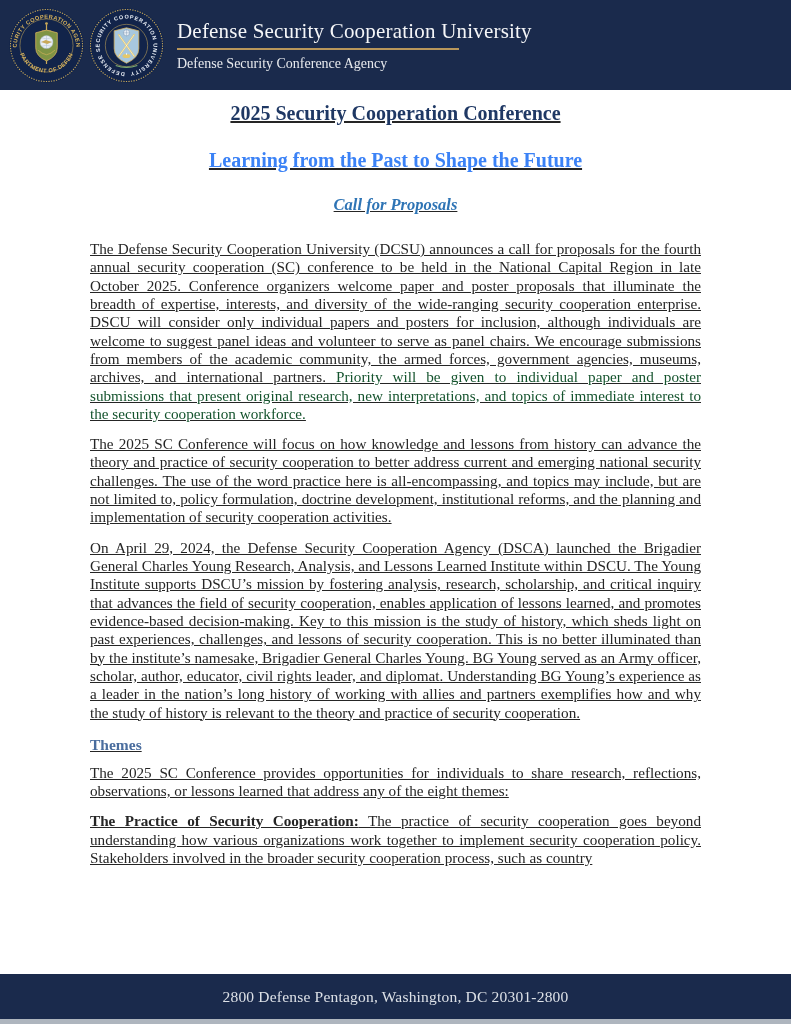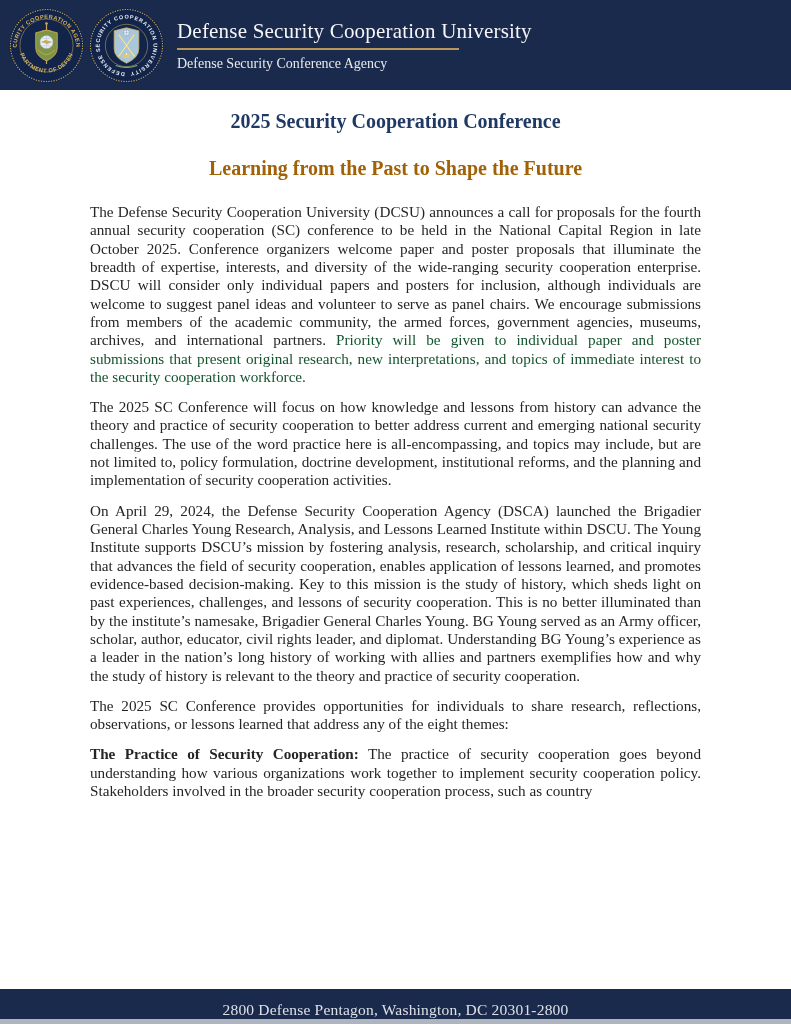--- a/index.html
+++ b/index.html
@@ -20,30 +20,31 @@
   }
   .seals { display: flex; align-items: center; margin-left: 8px; gap: 3px; }
   .seal { width: 77px; height: 77px; display: block; }
   .hdr-text { margin-left: 12px; }
   .hdr-title { color: #f5f6f8; font-size: 21px; letter-spacing: 0.2px; }
   .gold-rule { height: 2px; width: 282px; background: #b9975b; margin: 4px 0 6px 0; }
   .hdr-sub { color: #e8eaee; font-size: 14px; }
   
   .content {
     flex: 1 1 auto;
-    padding: 20px 90px 0 90px;
+    padding: 12px 90px 0 90px;
     color: #252525;
+    text-decoration: underline;
   }
   .doc-title {
     text-align: center; color: #1f3864;
     font-size: 20px; font-weight: bold;
     margin-bottom: 24px;
   }
   .doc-subtitle {
-    text-align: center; color: #a16207;
+    text-align: center; color: #3b82f6;
     font-size: 20px; font-weight: bold;
     margin-bottom: 23px;
   }
   .doc-tagline {
     text-align: center; color: #2e74b5;
     font-size: 16.5px; font-weight: bold; font-style: italic;
     margin-bottom: 25px;
   }
   .para {
     font-size: 15.2px; line-height: 1.205;
@@ -53,22 +54,22 @@
   .gray { color: #14532d; }
   .sec-heading {
     font-size: 15.5px; font-weight: bold; color: #1f3864;
     margin: 14px 0 10px 0;
   }
   .sec-heading.themes { color: #4a6d9e; }
   .lead-bold { font-weight: bold; }
   
   .ftr {
     flex: 0 0 auto;
-    height: 30px; background: #1a2a4c;
-    display: flex; align-items: flex-end; justify-content: center;
+    height: 45px; background: #1a2a4c;
+    display: flex; align-items: center; justify-content: center;
     color: #dde1e7; font-size: 15.5px; letter-spacing: 0.2px;
   }
   .bottom-strip { flex: 0 0 auto; height: 5px; background: #aeb5be; }
   
   .ring-text-gold { fill: #d9b45c; font-family: "Liberation Sans", sans-serif; font-weight: bold; font-size: 7.3px; letter-spacing: 0.6px; }
   .ring-text-white { fill: #e8edf4; font-family: "Liberation Sans", sans-serif; font-weight: bold; font-size: 7.1px; letter-spacing: 1.1px; }
 </style>
 </head>
 <body>
 
@@ -141,28 +142,30 @@
     <div class="hdr-text">
       <div class="hdr-title">Defense Security Cooperation University</div>
       <div class="gold-rule"></div>
       <div class="hdr-sub">Defense Security Conference Agency</div>
     </div>
   </div>
 
   <div class="content">
     <div class="doc-title">2025 Security Cooperation Conference</div>
     <div class="doc-subtitle">Learning from the Past to Shape the Future</div>
+    <div class="doc-tagline">Call for Proposals</div>
 
     <p class="para"><span>The Defense Security Cooperation University (DCSU) announces a call for proposals for the fourth annual security cooperation (SC) conference to be held in the National Capital Region in late October 2025. Conference organizers welcome paper and poster proposals that illuminate the breadth of expertise, interests, and diversity of the wide-ranging security cooperation enterprise. DSCU will consider only individual papers and posters for inclusion, although individuals are welcome to suggest panel ideas and volunteer to serve as panel chairs. We encourage submissions from members of the academic community, the armed forces, government agencies, museums, archives, and international partners. </span><span class="gray">Priority will be given to individual paper and poster submissions that present original research, new interpretations, and topics of immediate interest to the security cooperation workforce.</span></p>
 
 
     <p class="para">The 2025 SC Conference will focus on how knowledge and lessons from history can advance the theory and practice of security cooperation to better address current and emerging national security challenges. The use of the word practice here is all-encompassing, and topics may include, but are not limited to, policy formulation, doctrine development, institutional reforms, and the planning and implementation of security cooperation activities.</p>
 
     <p class="para">On April 29, 2024, the Defense Security Cooperation Agency (DSCA) launched the Brigadier General Charles Young Research, Analysis, and Lessons Learned Institute within DSCU. The Young Institute supports DSCU’s mission by fostering analysis, research, scholarship, and critical inquiry that advances the field of security cooperation, enables application of lessons learned, and promotes evidence-based decision-making.  Key to this mission is the study of history, which sheds light on past experiences, challenges, and lessons of security cooperation. This is no better illuminated than by the institute’s namesake, Brigadier General Charles Young. BG Young served as an Army officer, scholar, author, educator, civil rights leader, and diplomat. Understanding BG Young’s experience as a leader in the nation’s long history of working with allies and partners exemplifies how and why the study of history is relevant to the theory and practice of security cooperation.</p>
 
+    <div class="sec-heading themes">Themes</div>
 
     <p class="para">The 2025 SC Conference provides opportunities for individuals to share research, reflections, observations, or lessons learned that address any of the eight themes:</p>
 
     <p class="para"><span class="lead-bold">The Practice of Security Cooperation:</span><span> The practice of security cooperation goes beyond understanding how various organizations work together to implement security cooperation policy. Stakeholders involved in the broader security cooperation process, such as country</span></p>
   </div>
 
   <div class="ftr">
     <span>2800 Defense Pentagon, Washington, DC 20301-2800</span>
   </div>
   <div class="bottom-strip"></div>

